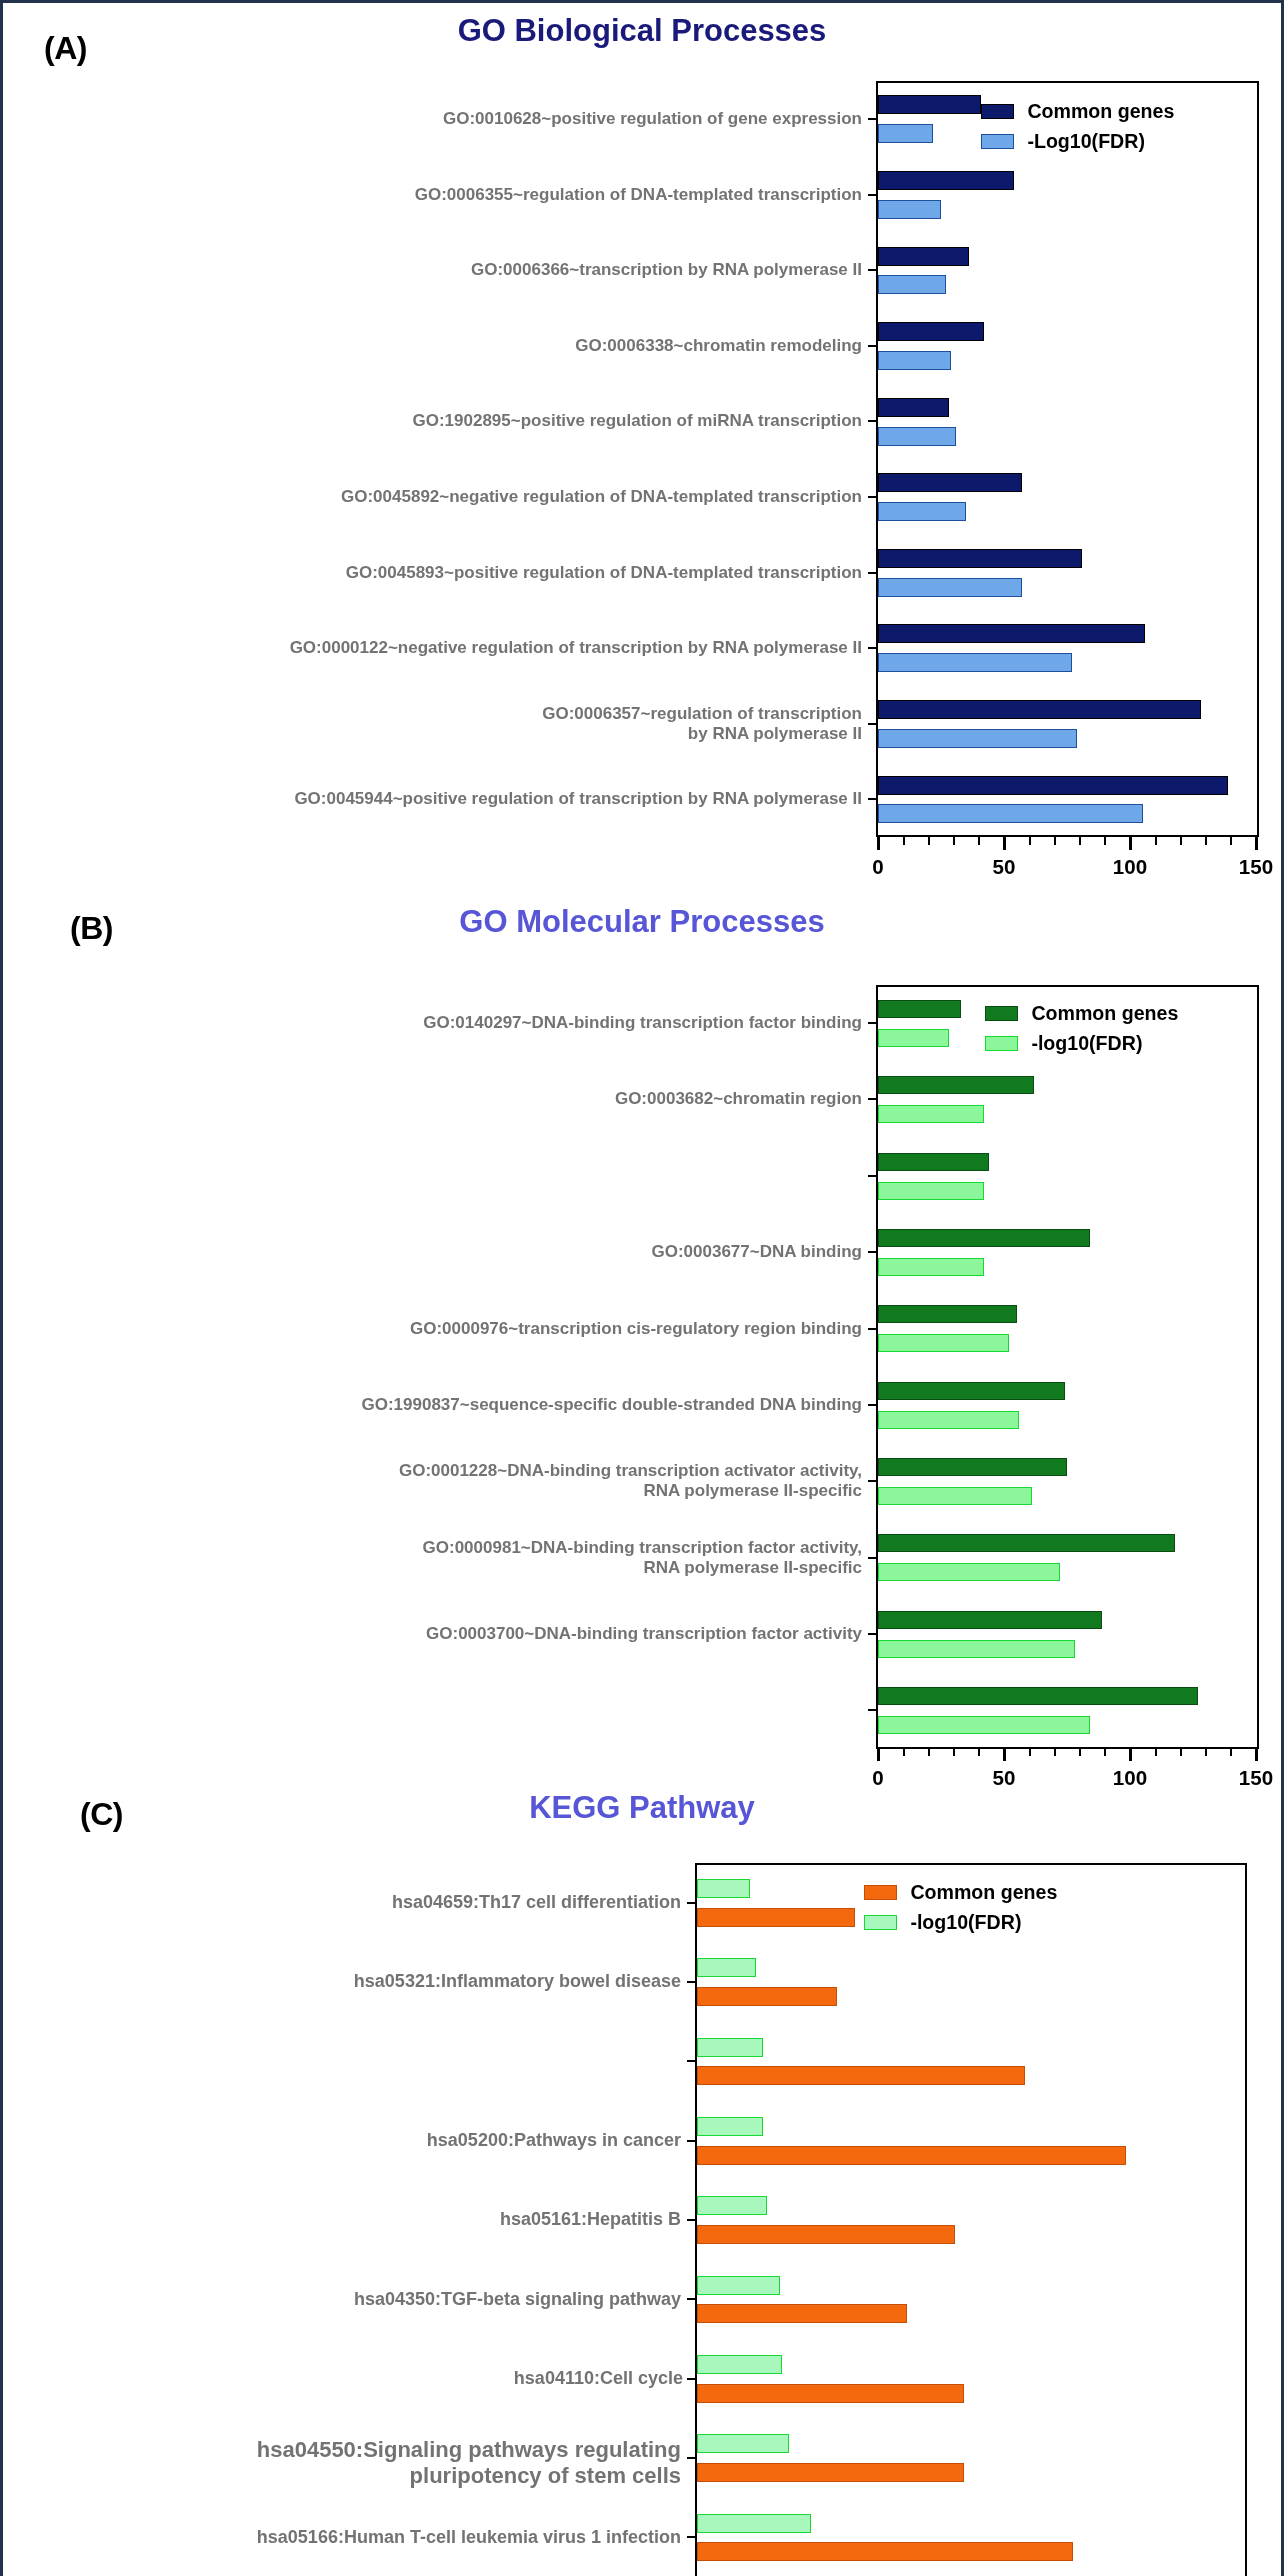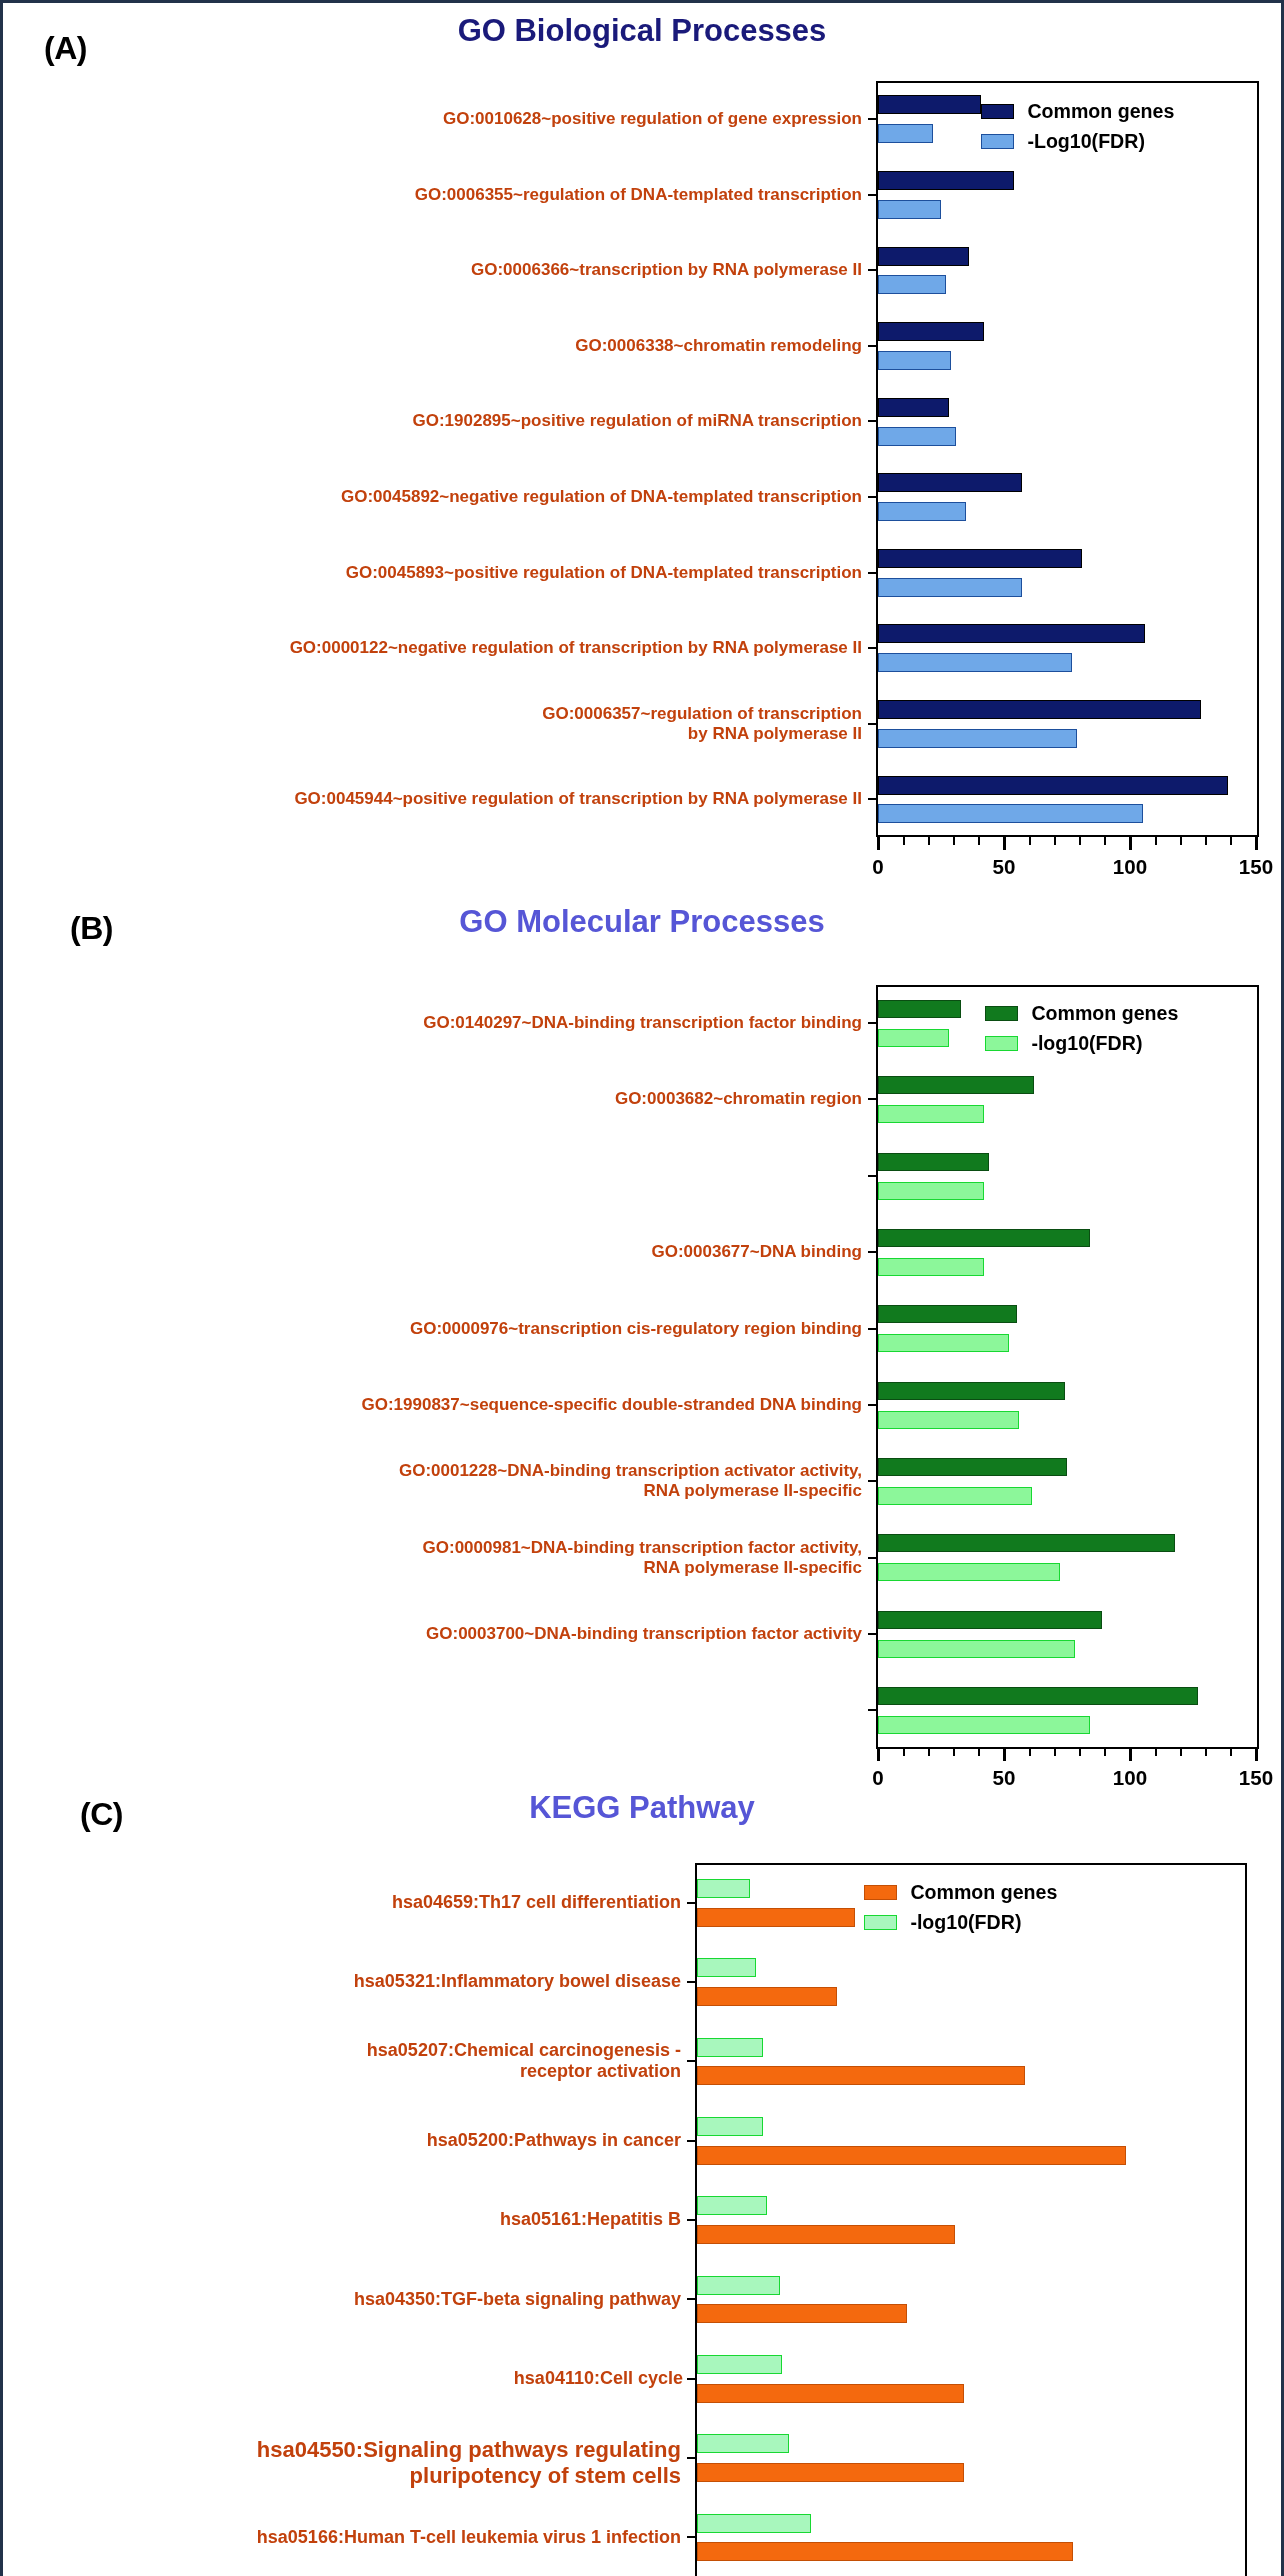--- a/index.html
+++ b/index.html
@@ -48,21 +48,21 @@
   .bar {
     position: absolute;
     left: 0;
     border: 1.5px solid;
   }
   .ylabel {
     position: absolute;
     text-align: right;
     font-size: 17px;
     font-weight: bold;
-    color: #c2410c;
+    color: #737373;
     line-height: 1.18;
     white-space: pre-line;
   }
   .ytick {
     position: absolute;
     height: 2.1px;
     width: 9.3px;
     background: #000;
   }
   .xtick {
@@ -261,22 +261,20 @@
         <div class="bar" style="left: 694px; top: 1905px; width: 158px; height: 18.5px; background: rgb(244, 105, 14); border-color: rgb(196, 79, 5);"></div>
         <div class="ytick" style="left: 684px; top: 1899px;"></div>
         <div class="ylabel" style="width: 556px; left: 122px; font-size: 18px; top: 1889px;">hsa04659:Th17 cell differentiation</div>
         <div class="bar" style="left: 694px; top: 1955px; width: 59px; height: 18.5px; background: rgb(168, 247, 189); border-color: rgb(24, 216, 50);"></div>
         <div class="bar" style="left: 694px; top: 1984px; width: 140px; height: 18.5px; background: rgb(244, 105, 14); border-color: rgb(196, 79, 5);"></div>
         <div class="ytick" style="left: 684px; top: 1978px;"></div>
         <div class="ylabel" style="width: 556px; left: 122px; font-size: 18px; top: 1968px;">hsa05321:Inflammatory bowel disease</div>
         <div class="bar" style="left: 694px; top: 2035px; width: 66px; height: 18.5px; background: rgb(168, 247, 189); border-color: rgb(24, 216, 50);"></div>
         <div class="bar" style="left: 694px; top: 2063px; width: 328px; height: 18.5px; background: rgb(244, 105, 14); border-color: rgb(196, 79, 5);"></div>
         <div class="ytick" style="left: 684px; top: 2057px;"></div>
-        <div class="ylabel" style="width: 556px; left: 122px; font-size: 18px; top: 2037px;">hsa05207:Chemical carcinogenesis -
-receptor activation</div>
         <div class="bar" style="left: 694px; top: 2114px; width: 66px; height: 18.5px; background: rgb(168, 247, 189); border-color: rgb(24, 216, 50);"></div>
         <div class="bar" style="left: 694px; top: 2143px; width: 429px; height: 18.5px; background: rgb(244, 105, 14); border-color: rgb(196, 79, 5);"></div>
         <div class="ytick" style="left: 684px; top: 2137px;"></div>
         <div class="ylabel" style="width: 556px; left: 122px; font-size: 18px; top: 2127px;">hsa05200:Pathways in cancer</div>
         <div class="bar" style="left: 694px; top: 2193px; width: 70px; height: 18.5px; background: rgb(168, 247, 189); border-color: rgb(24, 216, 50);"></div>
         <div class="bar" style="left: 694px; top: 2222px; width: 258px; height: 18.5px; background: rgb(244, 105, 14); border-color: rgb(196, 79, 5);"></div>
         <div class="ytick" style="left: 684px; top: 2216px;"></div>
         <div class="ylabel" style="width: 556px; left: 122px; font-size: 18px; top: 2206px;">hsa05161:Hepatitis B</div>
         <div class="bar" style="left: 694px; top: 2273px; width: 83px; height: 18.5px; background: rgb(168, 247, 189); border-color: rgb(24, 216, 50);"></div>
         <div class="bar" style="left: 694px; top: 2301px; width: 210px; height: 18.5px; background: rgb(244, 105, 14); border-color: rgb(196, 79, 5);"></div>

